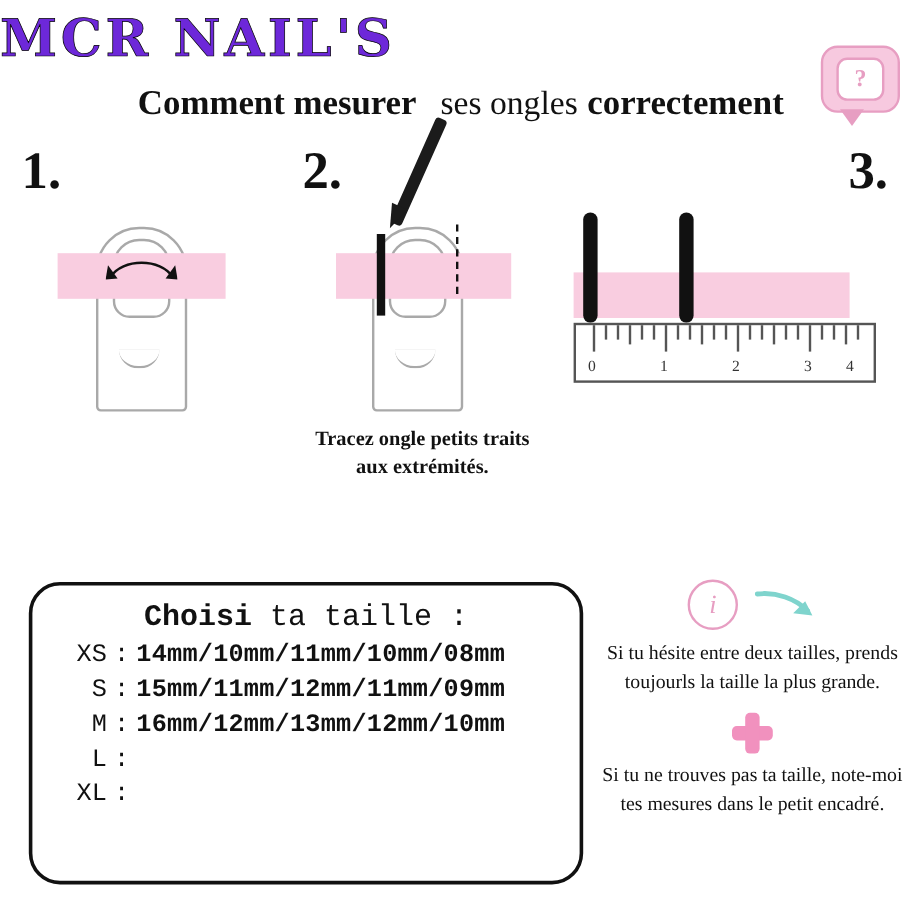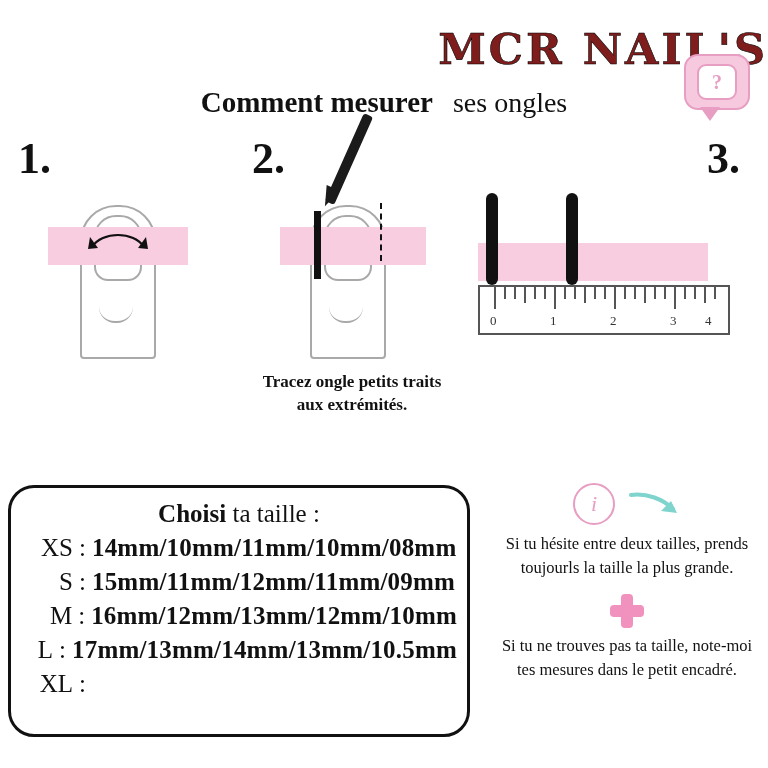--- a/index.html
+++ b/index.html
@@ -11,27 +11,27 @@
     height: 768px;
     background: #ffffff;
     font-family: "Liberation Serif", serif;
     color: #111111;
     overflow: hidden;
     position: relative;
   }
 
   
   .brand-title {
-    text-align: right;
+    text-align: left;
     font-family: "DejaVu Serif", serif;
     font-weight: bold;
     font-size: 43px;
     letter-spacing: 3px;
-    margin-top: 24px;
-    color: #7f1d1d;
+    margin-top: 8px;
+    color: #6d28d9;
     -webkit-text-stroke: 0.6px #000;
   }
 
   .subtitle-row {
     display: flex;
     align-items: center;
     justify-content: center;
     gap: 8px;
     margin-top: 12px;
     position: relative;
@@ -196,40 +196,41 @@
   .bar {
     position: absolute;
     width: 12px;
     background: #111;
     border-radius: 6px;
   }
 
   
   .size-box {
     position: absolute;
-    left: 8px;
+    left: 24px;
     top: 485px;
     width: 462px;
     height: 252px;
     border: 3px solid #111;
     border-radius: 26px;
     box-sizing: border-box;
     padding: 12px 10px 10px 10px;
+    font-family: Liberation Mono, monospace;
   }
   .size-title {
     text-align: center;
     font-size: 25px;
     margin-bottom: 2px;
   }
   .size-title b { font-weight: bold; }
   .size-row {
     display: flex;
     align-items: flex-start;
     margin: 6px 0 4px 0;
-    font-size: 25px;
+    font-size: 21px;
   }
   .size-label {
     width: 52px;
     text-align: right;
     padding-right: 6px;
     font-weight: normal;
   }
   .size-colon { padding-right: 6px; }
   .size-vals { font-weight: bold; letter-spacing: 0.2px; }
 
@@ -286,20 +287,21 @@
   .plus-v { top: 0; left: 11px; width: 12px; height: 34px; }
 </style>
 </head>
 <body>
 
 <div class="brand-title">MCR NAIL'S</div>
 
 <div class="subtitle-row">
   <span class="sub-bold">Comment mesurer</span>
   <span class="sub-reg">ses ongles</span>
+  <span class="sub-bold">correctement</span>
   <span class="bubble">
     <span class="bubble-inner">?</span>
   </span>
 </div>
 
 <div class="steps">
 
   <div class="step step1">
     <div class="step-num">1.</div>
     <div class="art">
@@ -389,21 +391,20 @@
     <span class="size-vals">15mm/11mm/12mm/11mm/09mm</span>
   </div>
   <div class="size-row">
     <span class="size-label">M</span>
     <span class="size-colon">:</span>
     <span class="size-vals">16mm/12mm/13mm/12mm/10mm</span>
   </div>
   <div class="size-row">
     <span class="size-label">L</span>
     <span class="size-colon">:</span>
-    <span class="size-vals">17mm/13mm/14mm/13mm/10.5mm</span>
   </div>
   <div class="size-row">
     <span class="size-label">XL</span>
     <span class="size-colon">:</span>
   </div>
 </div>
 
 <div class="tips">
 
   <div class="tip-icons">

